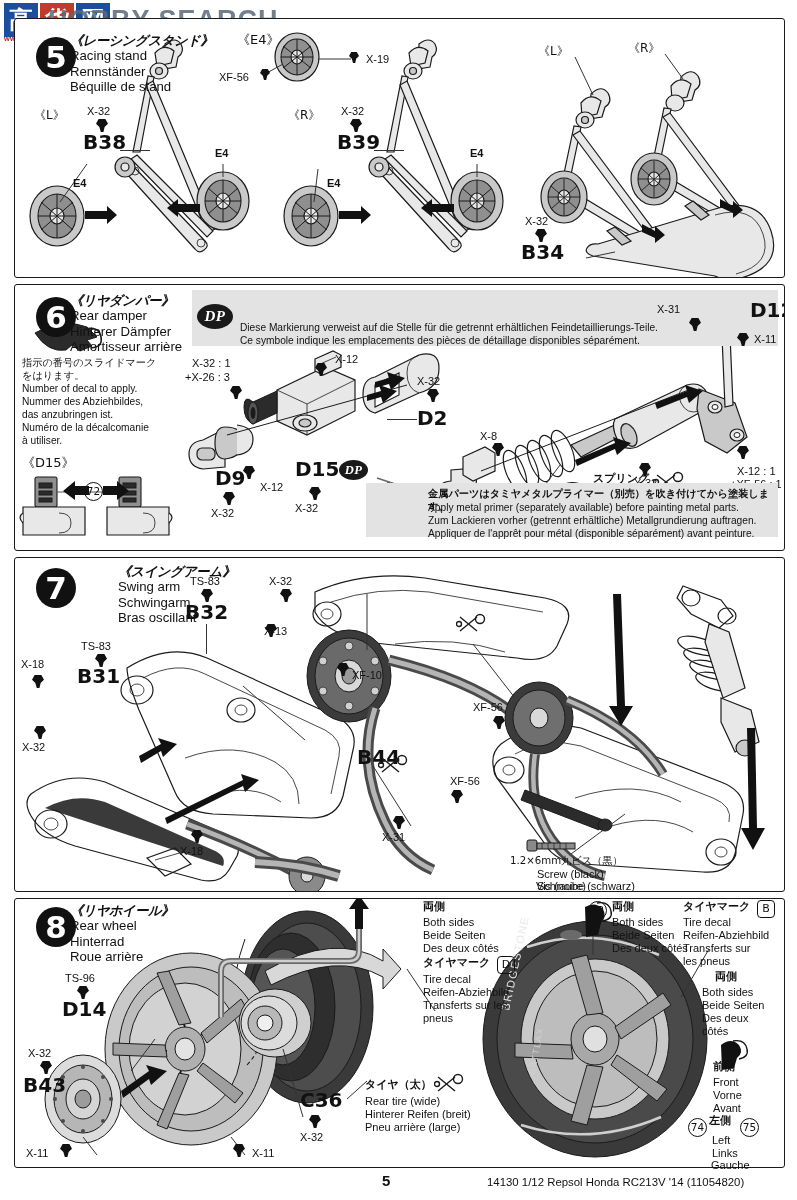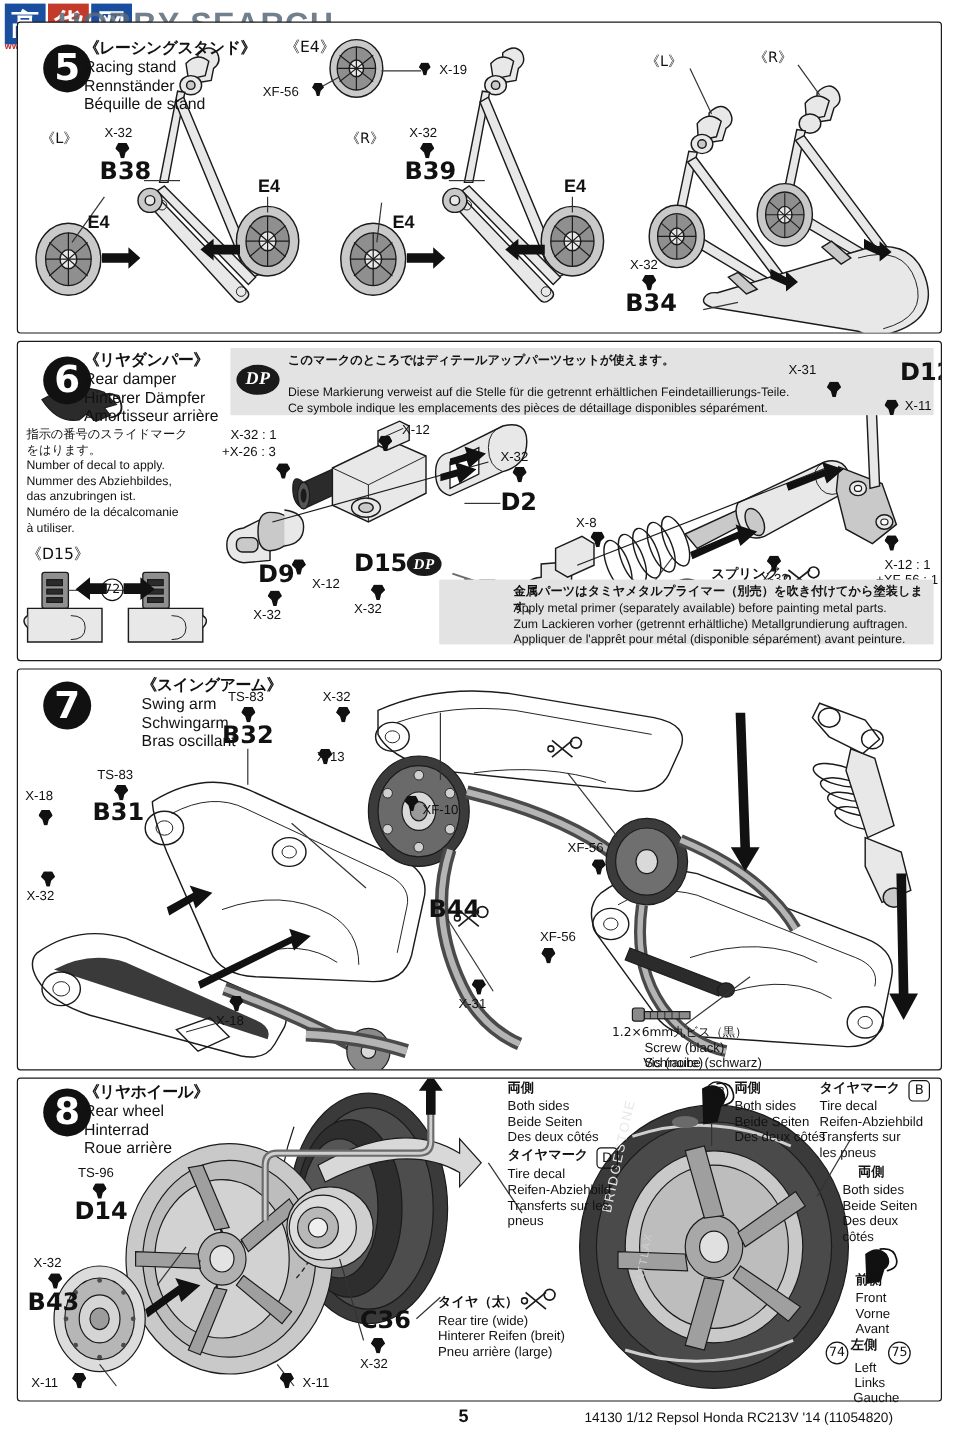--- a/index.html
+++ b/index.html
@@ -14,31 +14,31 @@
   #panel7{left:14px;top:557px;width:769px;height:333px;}
   #panel8{left:14px;top:898px;width:769px;height:268px;}
 
   
   .step-badge{position:absolute;width:40px;height:40px;border-radius:50%;
     background:#111;color:#fff;font-size:31px;font-weight:bold;line-height:40px;
     text-align:center;font-family:"DejaVu Sans",sans-serif;}
 
   
   .head{position:absolute;line-height:1.17;}
-  .head .jp{font-size:13.5px;font-weight:bold;font-family:"DejaVu Sans",sans-serif;letter-spacing:-0.4px;}
+  .head .jp{font-size:13.5px;font-weight:bold;font-family:"DejaVu Sans",sans-serif;letter-spacing:-0.4px;font-style:italic;}
   .head .ln{font-size:13.2px;display:block;white-space:nowrap;}
 
   
   .lbl{position:absolute;white-space:nowrap;line-height:1.18;}
   .t10{font-size:10.2px;}
   .t11{font-size:11px;}
   .t12{font-size:12px;}
   .t13{font-size:13px;}
   .big{font-size:20px;font-weight:bold;font-family:"DejaVu Sans",sans-serif;}
-  .med{font-size:15px;font-weight:bold;}
+  .med{font-size:11px;font-weight:bold;}
   .jpf{font-family:"DejaVu Sans",sans-serif;}
   .bold{font-weight:bold;}
 
   
   .blob{position:absolute;width:12px;height:13px;background:#111;
         clip-path:polygon(22% 0%,78% 0%,100% 36%,72% 62%,62% 100%,40% 100%,28% 62%,0% 36%);}
   .blob.sm{width:10px;height:11px;}
 
   
   .ln-h,.ln-v,.ln-d{position:absolute;background:#333;}
@@ -420,21 +420,20 @@
     <div class="lbl t10" style="left:7px;top:111px;">Nummer des Abziehbildes,</div>
     <div class="lbl t10" style="left:7px;top:124px;">das anzubringen ist.</div>
     <div class="lbl t10" style="left:7px;top:137px;">Numéro de la décalcomanie</div>
     <div class="lbl t10" style="left:7px;top:150px;">à utiliser.</div>
 
     <div class="lbl t13 jpf" style="left:7px;top:170px;">《D15》</div>
     <div class="circnum" style="left:69px;top:197px;width:17px;height:17px;line-height:16px;">72</div>
 
     <div class="notebox" style="left:177px;top:5px;width:586px;height:56px;">
       <div class="dp" style="left:5px;top:14px;">DP</div>
-      <div class="txt t10 bold jpf" style="left:48px;top:4px;">このマークのところではディテールアップパーツセットが使えます。</div>
       <div class="txt t10" style="left:48px;top:31px;">Diese Markierung verweist auf die Stelle für die getrennt erhältlichen Feindetaillierungs-Teile.</div>
       <div class="txt t10" style="left:48px;top:44px;">Ce symbole indique les emplacements des pièces de détaillage disponibles séparément.</div>
     </div>
 
     <div class="lbl t11" style="left:177px;top:72px;">X-32 : 1</div>
     <div class="lbl t11" style="left:170px;top:86px;">+X-26 : 3</div>
     <div class="blob" style="left:215px;top:101px;"></div>
     <div class="lbl t11" style="left:320px;top:68px;">X-12</div>
     <div class="blob" style="left:300px;top:78px;"></div>
     <div class="lbl t11" style="left:402px;top:90px;">X-32</div>

